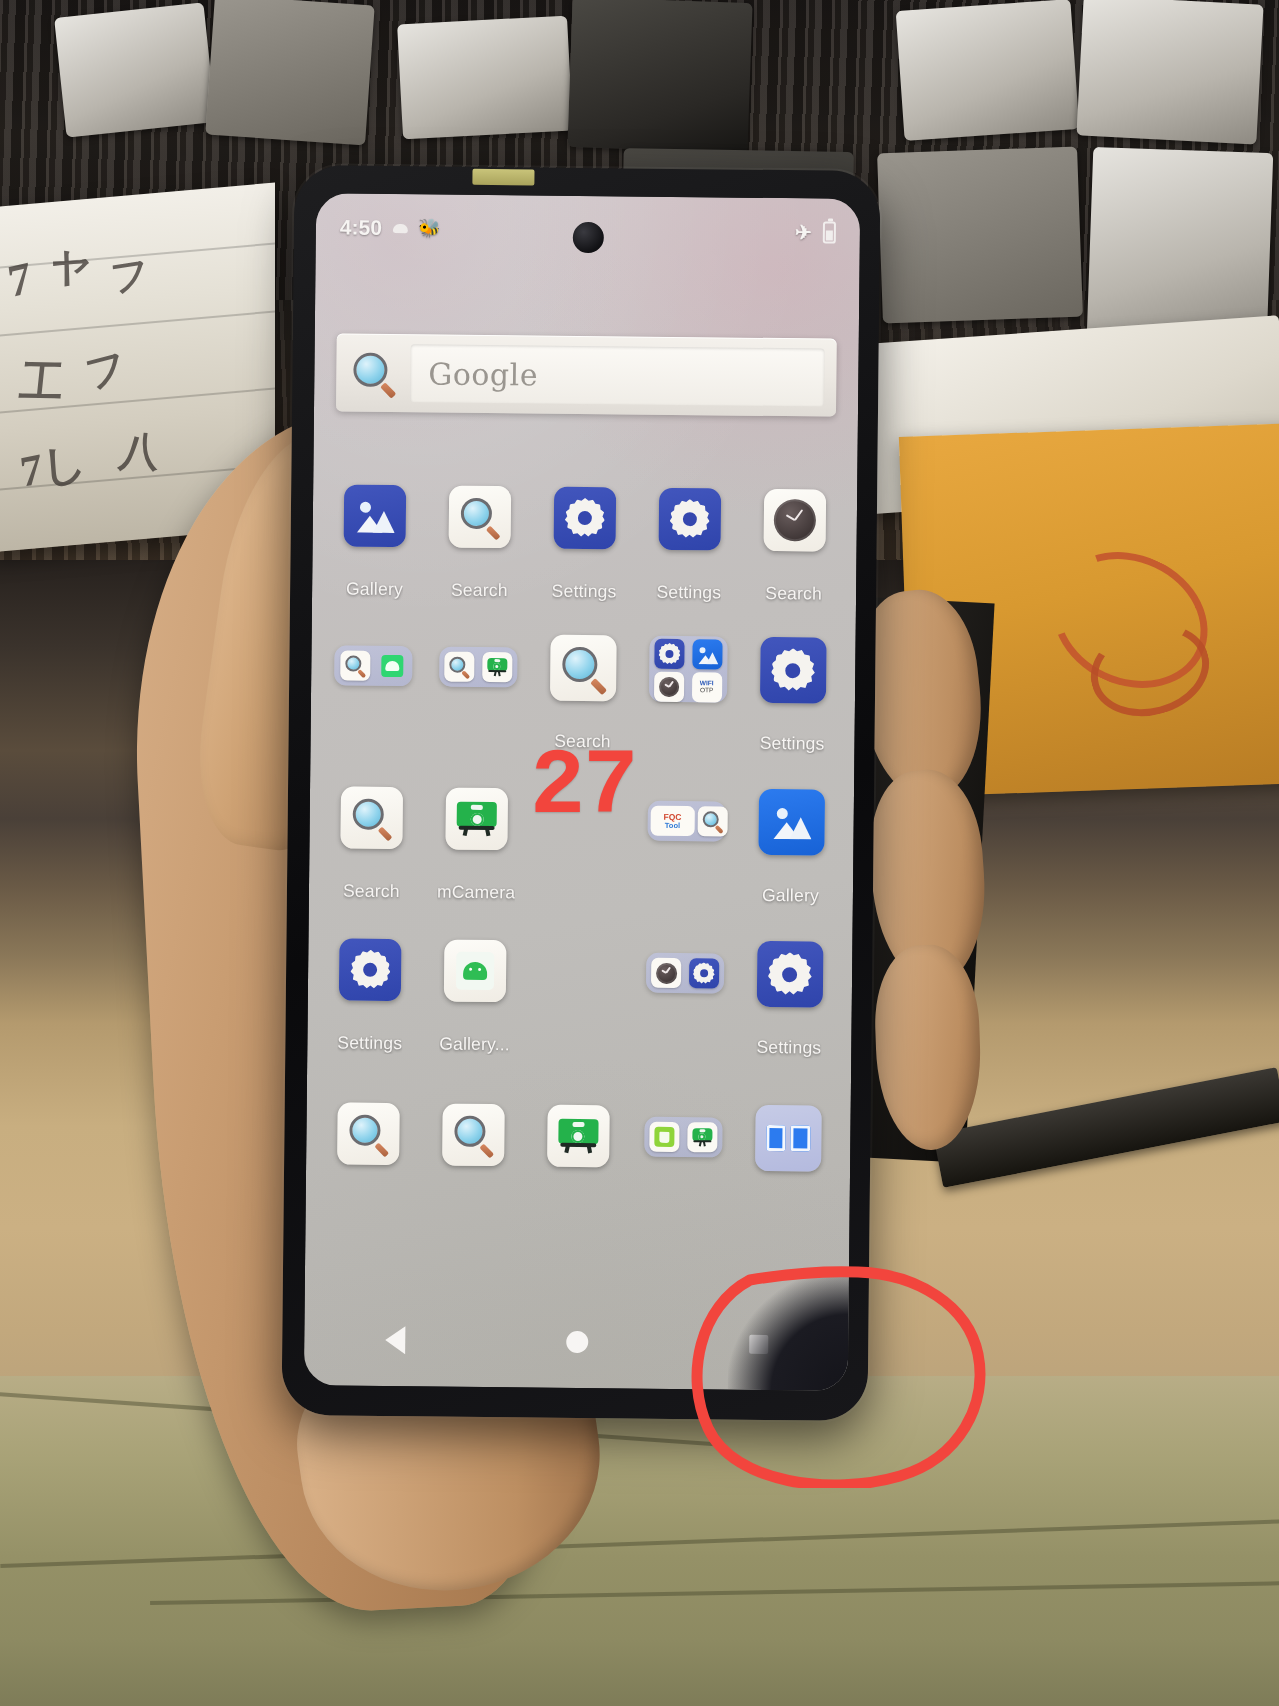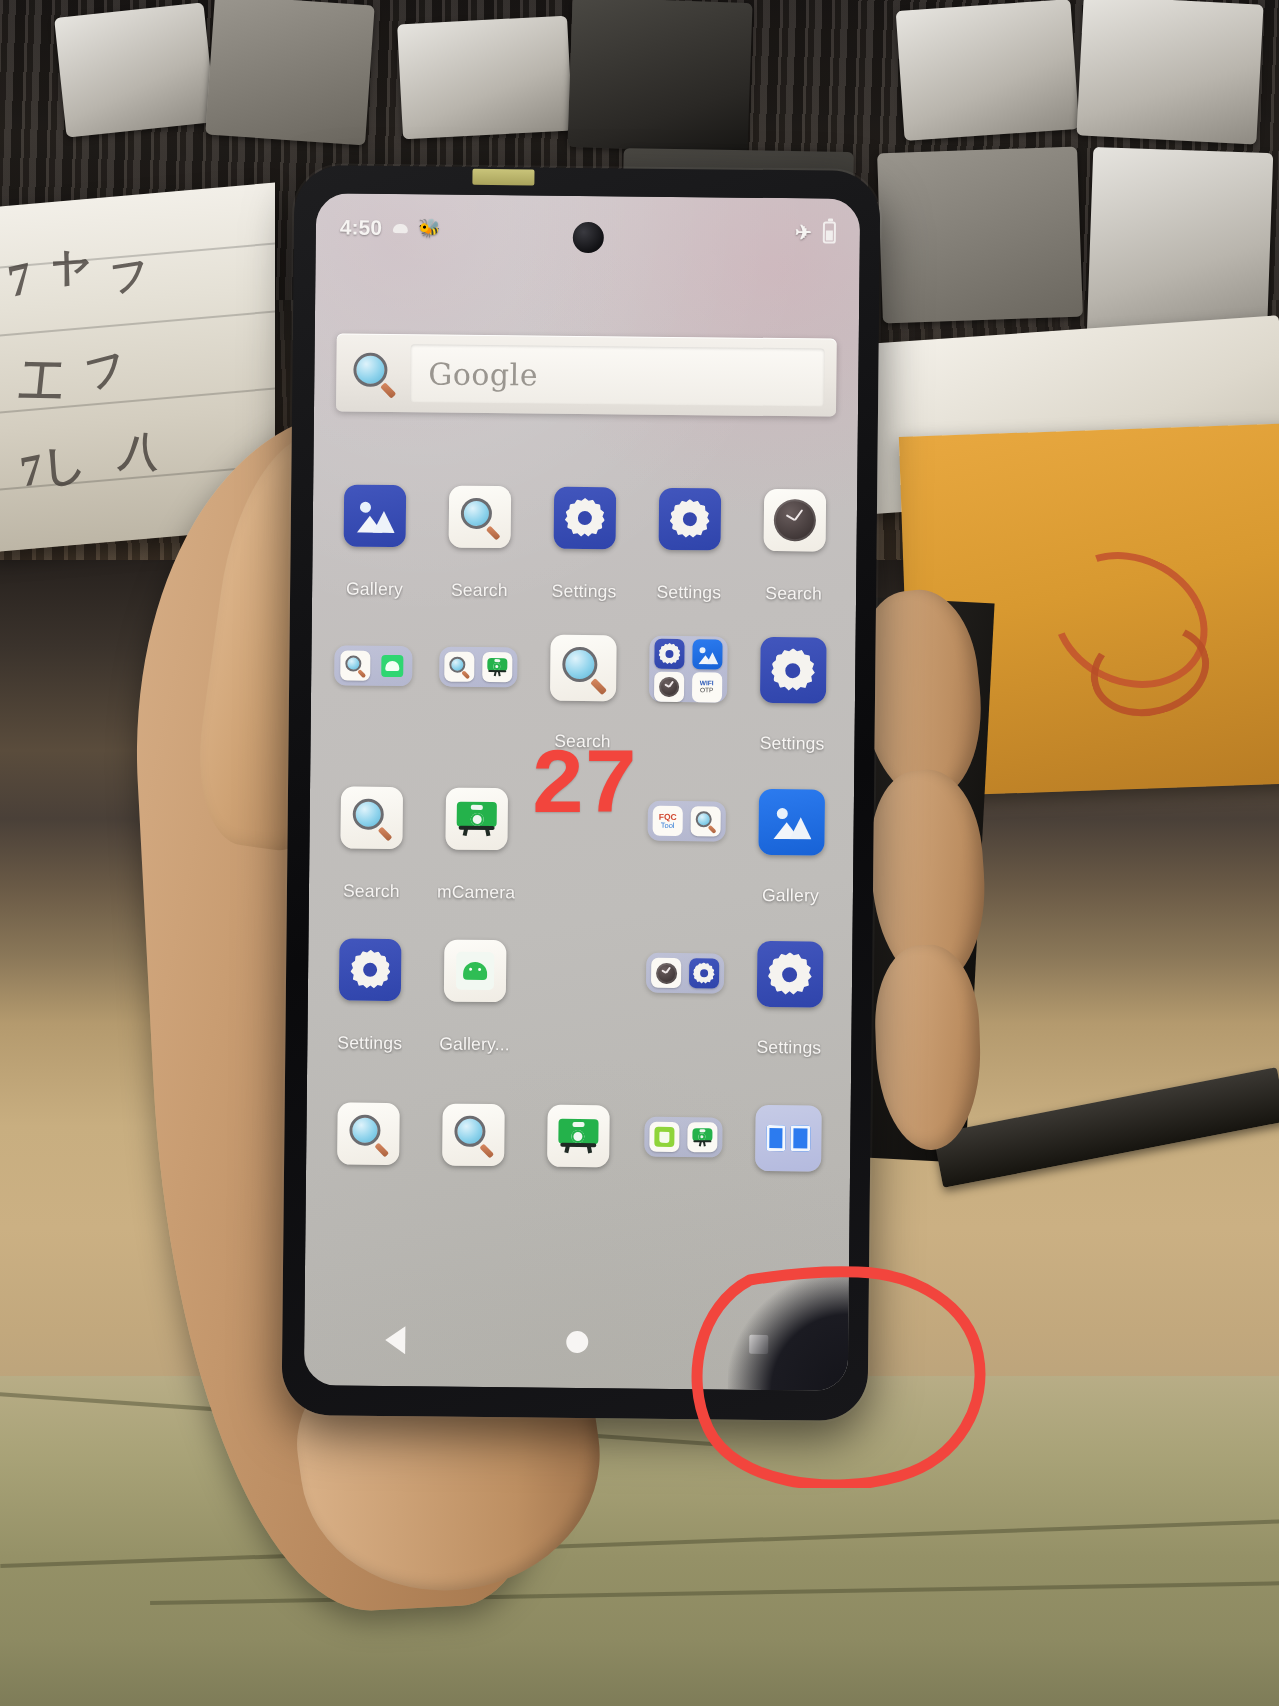--- a/index.html
+++ b/index.html
@@ -293,24 +293,24 @@
   .folder.tworow { grid-template-rows:1fr 1fr; }
   .folder.onerow { grid-template-rows:1fr; height:40px; align-content:center; }
   .mini {
     width:30px; height:30px; border-radius:7px; background:#fbf9f4;
     display:flex; align-items:center; justify-content:center;
     box-shadow:0 1px 2px rgba(0,0,0,.2);
   }
   .mini.b { background:linear-gradient(170deg,#4256bd,#2f44ab); }
 
   
-  .fqc { width:30px; height:30px; border-radius:7px; background:#fcfaf5;
+  .fqc { width:44px; height:30px; border-radius:7px; background:#fcfaf5;
     display:flex; flex-direction:column; align-items:center; justify-content:center; line-height:1; }
   .fqc b { font-size:8.5px; color:#d24a32; font-weight:bold; }
-  .fqc i { font-size:7.5px; color:#2f7ad6; font-style:normal; font-weight:normal; }
+  .fqc i { font-size:7.5px; color:#2f7ad6; font-style:normal; font-weight:bold; }
   .wifiotp { width:30px; height:30px; border-radius:7px; background:#fcfaf5;
     display:flex; flex-direction:column; align-items:center; justify-content:center; line-height:1.05; }
   .wifiotp b { font-size:6.5px; color:#2a58b8; font-weight:bold; }
   .wifiotp i { font-size:6.5px; color:#444; font-style:normal; }
 
   
   .twowin { width:44px; height:26px; display:flex; gap:5px; }
   .twowin span { flex:1; background:#2c7bef; border-radius:3px; box-shadow:inset 0 0 0 3px #f3f7fd; }
 
   .trash { width:20px; height:20px; background:#8fd43a; border-radius:4px; position:relative; }

